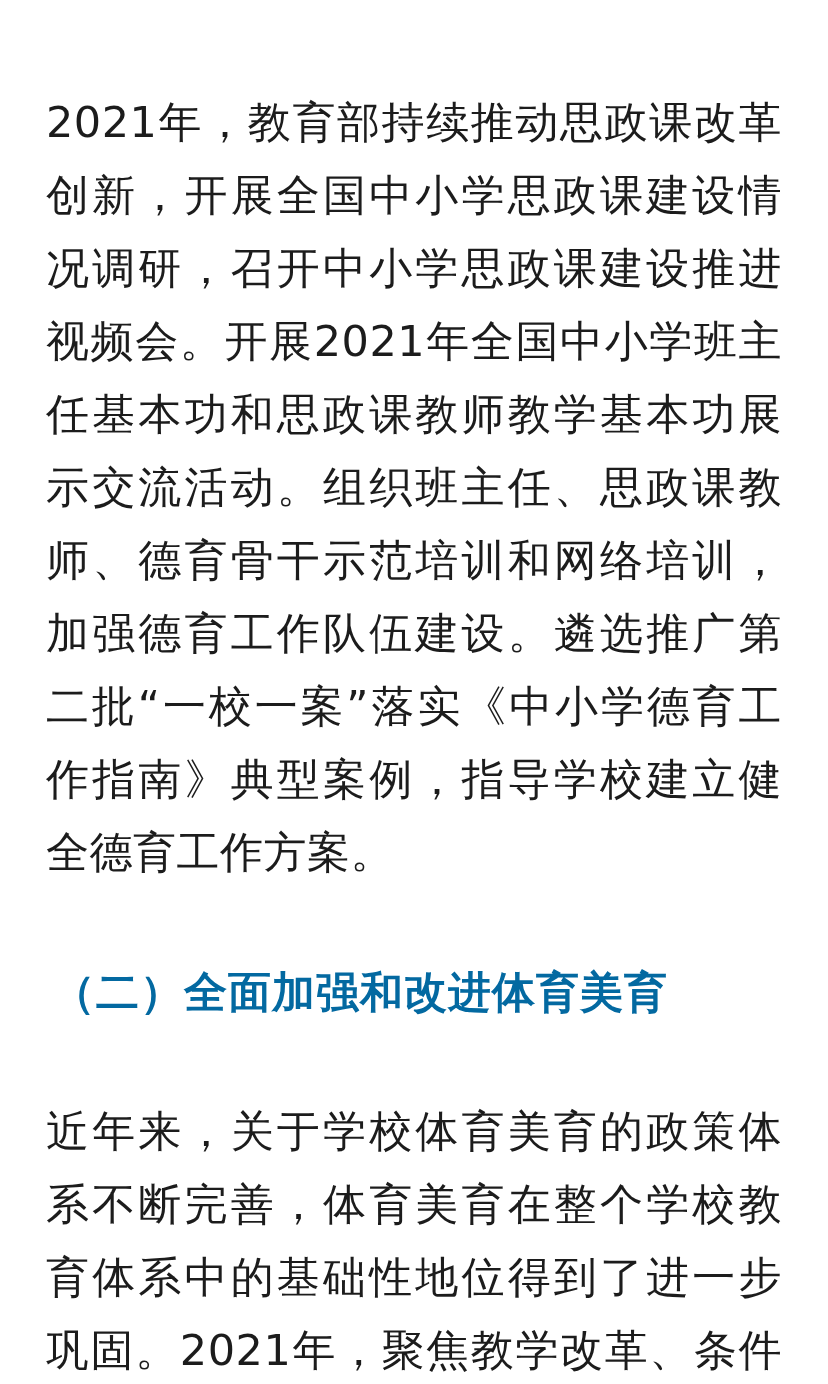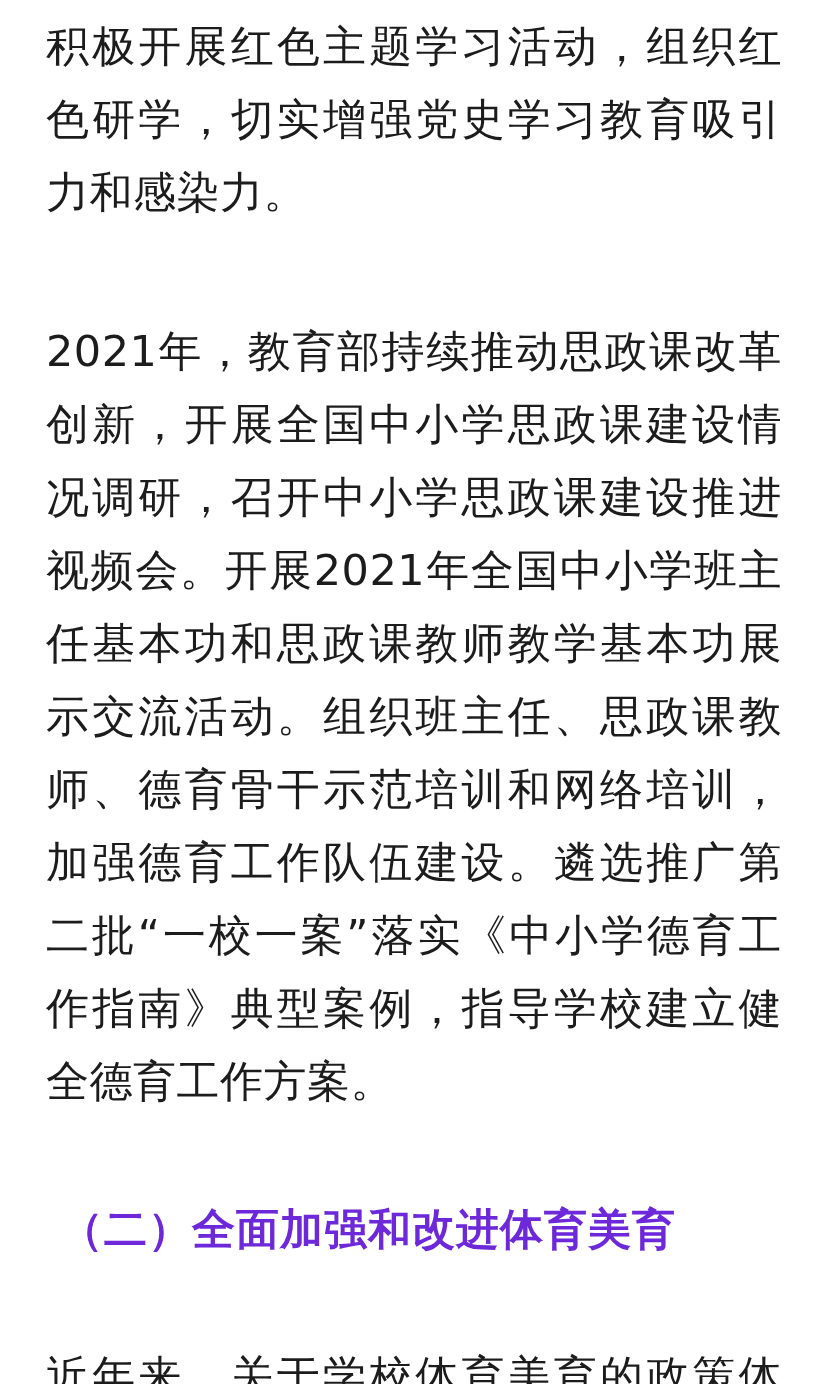--- a/index.html
+++ b/index.html
@@ -40,32 +40,31 @@
   .gap-heading-top {
     height: 72px;
   }
   .gap-heading-bottom {
     height: 72px;
   }
   .heading {
     font-size: 43px;
     line-height: 62px;
     font-weight: 700;
-    color: #6d28d9;
+    color: #0369a1;
     letter-spacing: 1px;
-    margin: 8px;
+    margin: 0;
     padding-left: 6px;
   }
 </style>
 </head>
 <body>
 
 <div class="page">
 
-  <p class="para para-first">积极开展红色主题学习活动，组织红色研学，切实增强党史学习教育吸引力和感染力。</p>
 
   <div class="gap-lg"></div>
 
   <p class="para">2021年，教育部持续推动思政课改革创新，开展全国中小学思政课建设情况调研，召开中小学思政课建设推进视频会。开展2021年全国中小学班主任基本功和思政课教师教学基本功展示交流活动。组织班主任、思政课教师、德育骨干示范培训和网络培训，加强德育工作队伍建设。遴选推广第二批“一校一案”落实《中小学德育工作指南》典型案例，指导学校建立健全德育工作方案。</p>
 
   <div class="gap-heading-top"></div>
 
   <h2 class="heading">（二）全面加强和改进体育美育</h2>
 
   <div class="gap-heading-bottom"></div>

